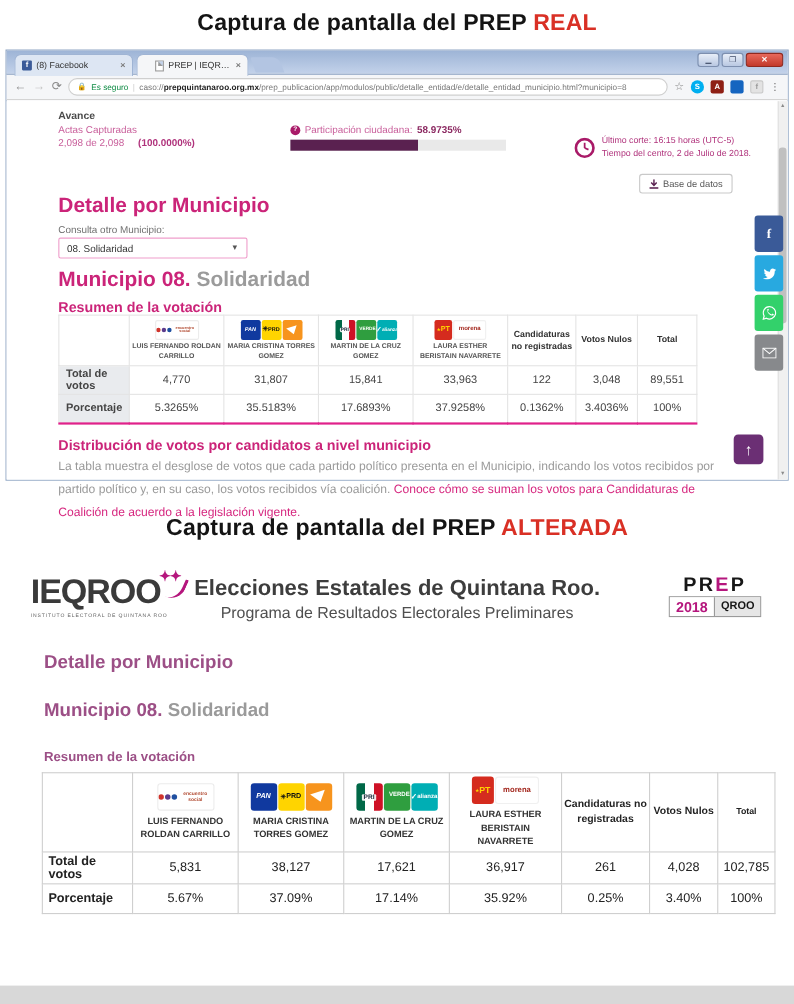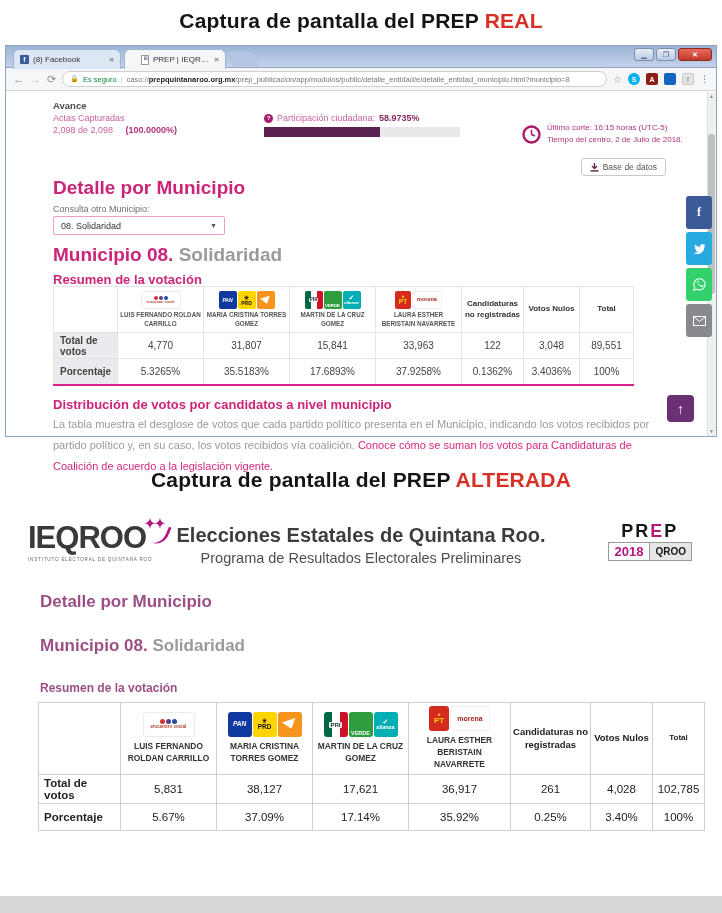--- a/index.html
+++ b/index.html
@@ -80,21 +80,21 @@
   .t1 td, .t1 th { border:1px solid #e4e4e4; text-align:center; vertical-align:middle; padding:1px; }
   .t1 .hrow th { height:46px; background:#fff; }
   .t1 .lblcell { background:#e9ebee; text-align:left; padding-left:6px; font-size:8px; font-weight:bold; color:#3e3e3e; }
   .t1 .hlbl { background:#e9ebee; }
   .t1 .cname { font-size:6.3px; color:#555; line-height:1.35; margin-top:2px; }
   .t1 .hplain { font-size:8px; font-weight:bold; color:#333; line-height:1.3; }
   .t1 .vrow td { height:26px; font-size:10px; color:#444; }
 
   
   .plgroup { display:flex; gap:1px; justify-content:center; align-items:center; }
-  .pl { display:inline-flex; flex-direction:column; align-items:center; justify-content:center; height:18px; border-radius:2px; font-weight:bold; color:#fff; overflow:hidden; line-height:1; }
+  .pl { display:inline-flex; flex-direction:row; align-items:center; justify-content:center; height:18px; border-radius:2px; font-weight:bold; color:#fff; overflow:hidden; line-height:1; }
   .pl-es { width:40px; background:#fff; border:1px solid #ececec; color:#b0482f; font-size:3.5px; gap:1px; }
   .dots { display:flex; gap:1px; }
   .dot { width:4px; height:4px; border-radius:50%; }
   .dot-r{ background:#d0342c; } .dot-p{ background:#5b3b8c; } .dot-b{ background:#1f4fa0; }
   .pl-pan { width:18px; background:#10399f; font-size:5px; font-style:italic; }
   .pl-prd { width:18px; background:#ffd400; color:#111; font-size:5px; }
   .pl-prd .sun { font-size:6px; color:#111; }
   .pl-mc { width:18px; background:#f7941d; }
   .mc-eagle { width:0; height:0; border-left:5px solid transparent; border-right:5px solid transparent; border-top:7px solid #fff; transform:rotate(-18deg); }
   .pl-pri { width:18px; background:linear-gradient(90deg,#006847 0 33%,#ffffff 33% 66%,#ce1126 66% 100%); }

